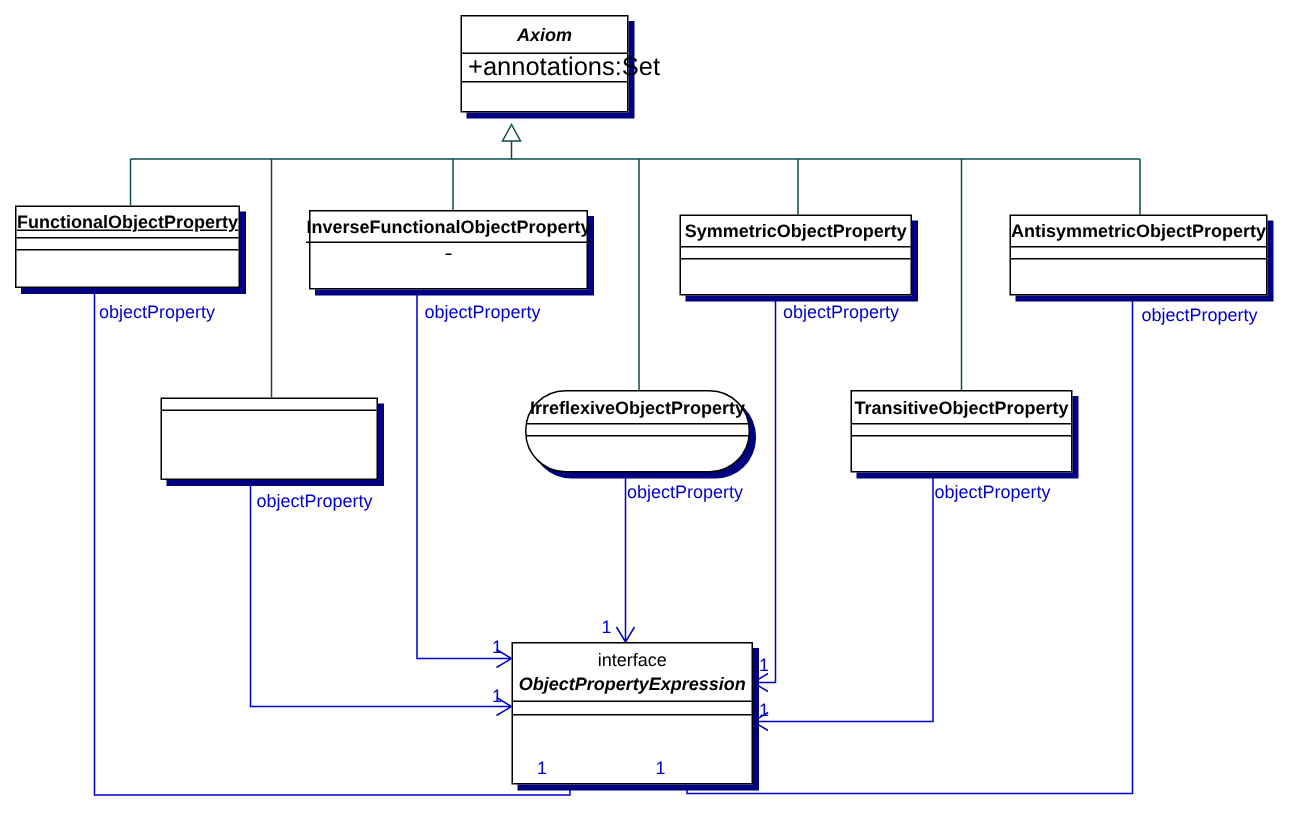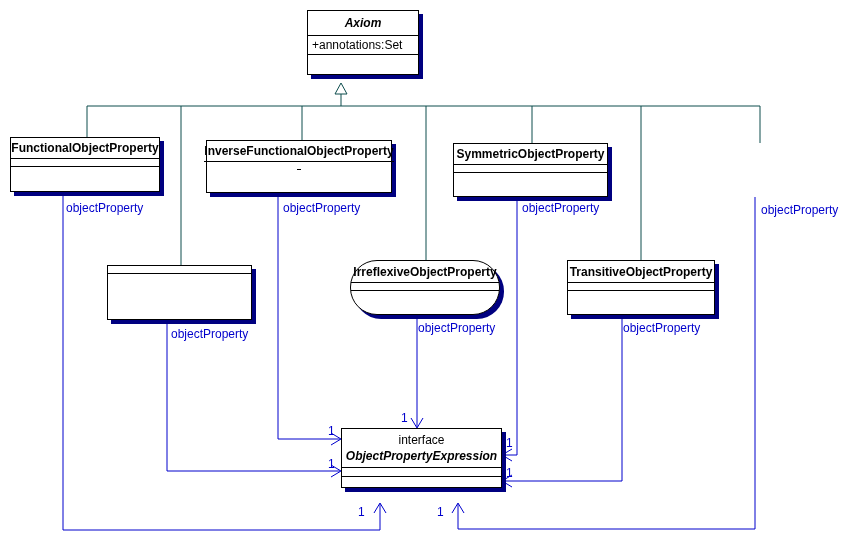--- a/index.html
+++ b/index.html
@@ -13,21 +13,21 @@
     box-shadow:4px 4px 0 0 #000080; display:flex; flex-direction:column;
     box-sizing:border-box;
   }
   .cmp-name {
     border-bottom:1px solid #000000; font-weight:bold; font-size:12px;
     color:#000000; display:flex; flex-direction:column; align-items:center;
     justify-content:center; white-space:nowrap; overflow:visible;
   }
   .cmp-name.italic { font-style:italic; }
   .cmp-attrs {
-    border-bottom:1px solid #000000; font-size:12px; color:#000000;
+    border-bottom:1px solid #000000; font-size:17px; color:#000000;
     padding-left:4px; display:flex; align-items:center; white-space:nowrap;
   }
   .cmp-ops { flex:1; }
   .stereo { font-weight:normal; font-style:normal; font-size:12px; }
   .iface-name { font-weight:bold; font-style:italic; font-size:12px; margin-top:2px; }
   .edge-label {
     position:absolute; color:#0000cc; font-size:12px; line-height:13px;
     white-space:nowrap;
   }
 </style>
@@ -49,57 +49,62 @@
     <path d="M417,315 V427 M411,418 L417,428 L423,418" fill="none" stroke="#0000cc" stroke-width="1"></path>
     <path d="M622,315 V481 H503 M512,475 L502,481 L512,487" fill="none" stroke="#0000cc" stroke-width="1"></path>
   </svg>
 
   <div class="uml-box" style="left:285px; top:10px; width:112px; height:65px;margin-left:22px;">
     <div class="cmp-name italic" style="height:24px;">Axiom</div>
     <div class="cmp-attrs" style="height:18px;">+annotations:Set</div>
     <div class="cmp-ops"></div>
   </div>
 
-  <div class="uml-box" style="left:10px; top:137px; width:150px; height:55px;">
+  <div class="uml-box" style="left:10px; top:137px; width:150px; height:55px;text-decoration:underline;">
     <div class="cmp-name" style="height:20px;">FunctionalObjectProperty</div>
     <div class="cmp-attrs" style="height:7px;"></div>
     <div class="cmp-ops"></div>
   </div>
 
   <div class="uml-box" style="left:206px; top:140px; width:186px; height:53px;align-items:center;">
     <div class="cmp-name" style="height:20px;">InverseFunctionalObjectProperty</div>
     <div class="cmp-attrs" style="height:7px;"></div>
     <div class="cmp-ops"></div>
   </div>
 
   <div class="uml-box" style="left:453px; top:143px; width:155px; height:54px;">
     <div class="cmp-name" style="height:20px;">SymmetricObjectProperty</div>
     <div class="cmp-attrs" style="height:7px;"></div>
     <div class="cmp-ops"></div>
   </div>
 
+  <div class="uml-box" style="left:673px; top:143px; width:172px; height:54px;">
+    <div class="cmp-name" style="height:20px;">AntisymmetricObjectProperty</div>
+    <div class="cmp-attrs" style="height:7px;"></div>
+    <div class="cmp-ops"></div>
+  </div>
 
   <div class="uml-box" style="left:107px; top:265px; width:145px; height:55px;">
     <div class="cmp-attrs" style="height:7px;"></div>
     <div class="cmp-ops"></div>
   </div>
 
   <div class="uml-box" style="left:350px; top:260px; width:150px; height:55px;border-radius:27px;">
     <div class="cmp-name" style="height:21px;">IrreflexiveObjectProperty</div>
     <div class="cmp-attrs" style="height:7px;"></div>
     <div class="cmp-ops"></div>
   </div>
 
   <div class="uml-box" style="left:567px; top:260px; width:148px; height:55px;">
     <div class="cmp-name" style="height:21px;">TransitiveObjectProperty</div>
     <div class="cmp-attrs" style="height:7px;"></div>
     <div class="cmp-ops"></div>
   </div>
 
-  <div class="uml-box" style="left:341px; top:428px; width:161px; height:60px;text-align:center;">
+  <div class="uml-box" style="left:341px; top:428px; width:161px; height:95px;text-align:center;">
     <div class="cmp-name" style="height:38px;">
       <span class="stereo">interface</span>
       <span class="iface-name">ObjectPropertyExpression</span>
     </div>
     <div class="cmp-attrs" style="height:8px;"></div>
     <div class="cmp-ops"></div>
   </div>
 
   <span class="edge-label" style="left:66px;  top:202px;">objectProperty</span>
   <span class="edge-label" style="left:283px; top:202px;">objectProperty</span>

